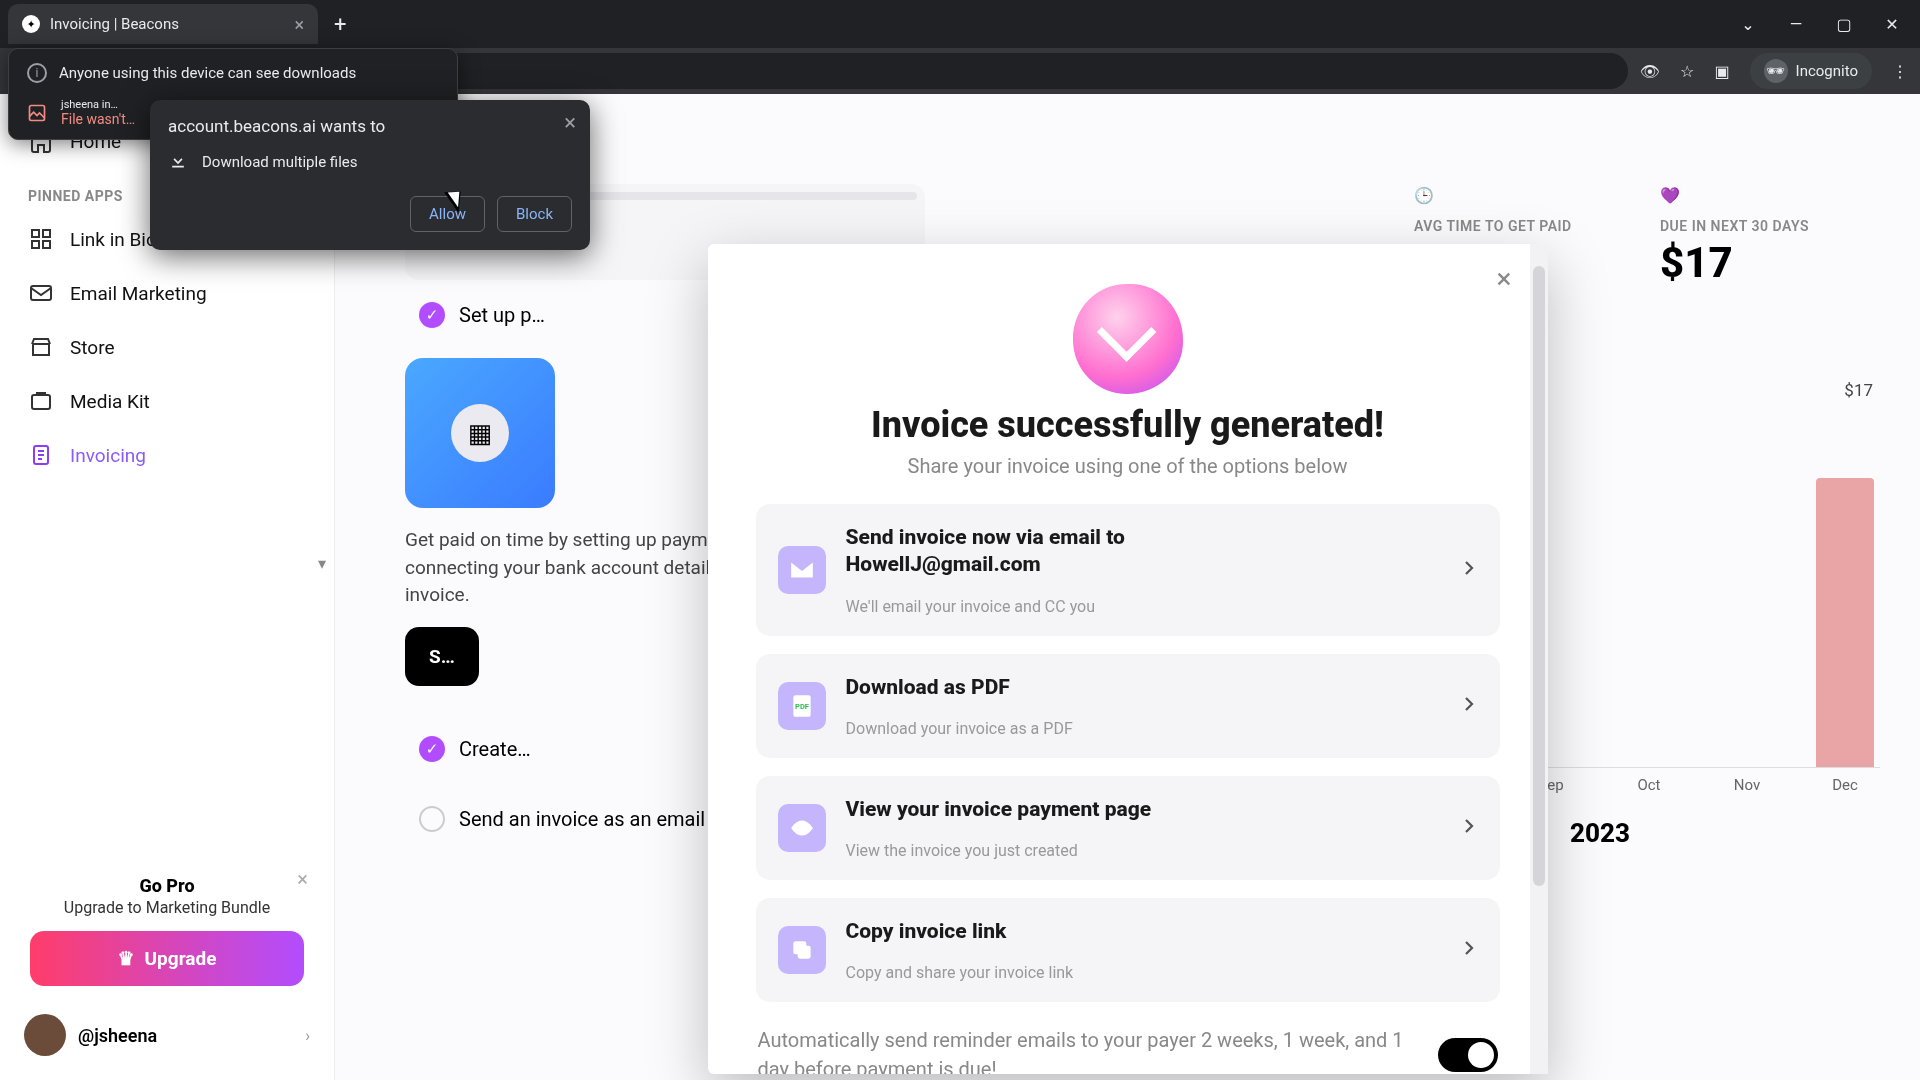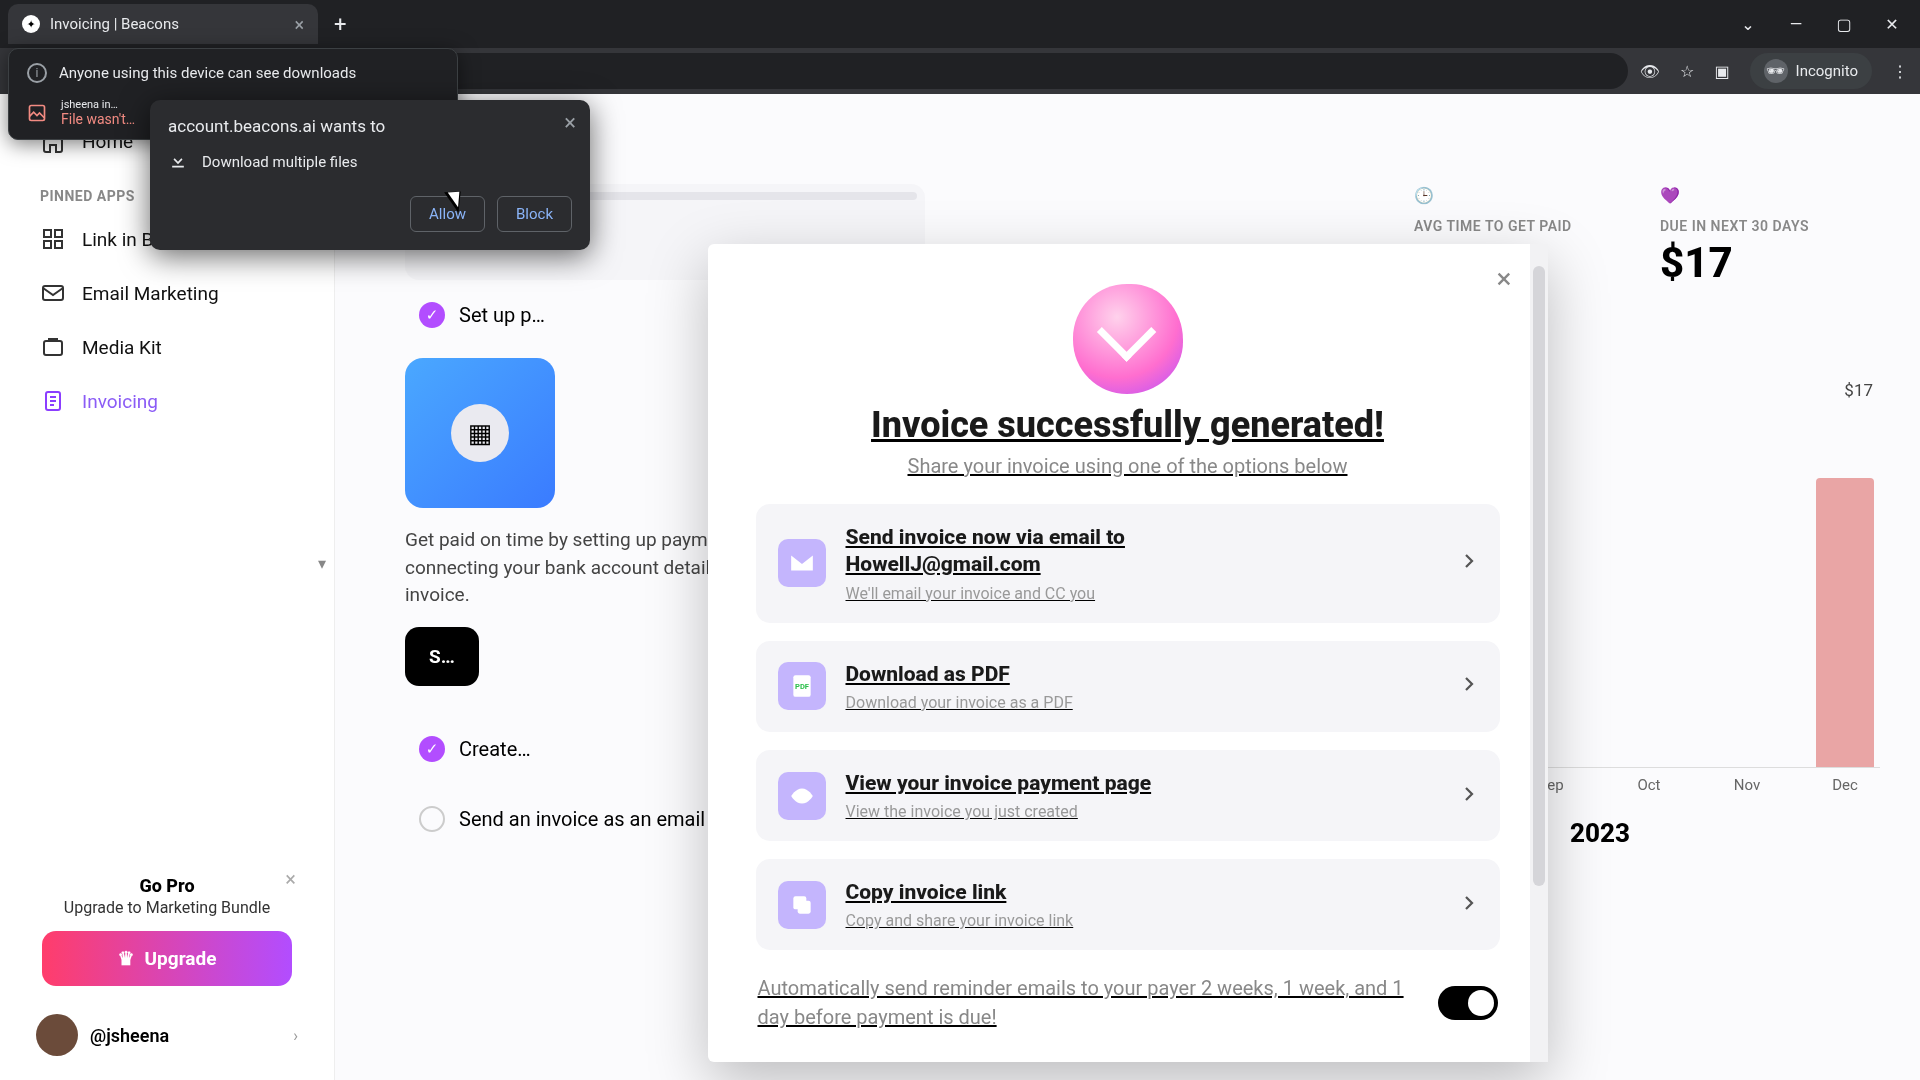--- a/index.html
+++ b/index.html
@@ -37,21 +37,21 @@
 .perm-close { position:absolute; top:10px; right:14px; color:#9aa0a6; font-size:22px; cursor:pointer;}
 .perm-row { display:flex; gap:14px; align-items:center; margin-top:14px; color:#e8eaed; font-size:15px;}
 .perm-dl-icon { color:#e8eaed; }
 .perm-btns { display:flex; justify-content:flex-end; gap:12px; margin-top:22px;}
 .perm-btn { padding:8px 18px; border:1px solid #5f6368; border-radius:6px; color:#8ab4f8; font-size:15px; background:transparent; cursor:pointer;}
 
 
 .page { position:absolute; top:94px; left:0; right:0; bottom:0; background:#fff; display:flex; }
 
 
-.sidebar { width:335px; background:#fff; border-right:1px solid #eee; padding:20px 28px; position:relative; display:flex; flex-direction:column;}
+.sidebar { width:335px; background:#fff; border-right:1px solid #eee; padding:20px 16px; position:relative; display:flex; flex-direction:column;}
 .side-item { display:flex; align-items:center; gap:16px; padding:14px 12px; border-radius:12px; font-size:19px; color:#111; cursor:pointer;}
 .side-item.active { color:#8b5cf6; }
 .side-icon { width:26px; height:26px; display:flex; align-items:center; justify-content:center; }
 .side-icon svg { width:24px; height:24px; stroke:#333; fill:none; stroke-width:2;}
 .side-item.active .side-icon svg { stroke:#8b3dff;}
 .section-label { color:#888; font-size:14px; font-weight:700; letter-spacing:.5px; padding:20px 12px 8px;}
 .sidebar-scroll { position:absolute; right:0; top:460px; width:16px; height:16px; color:#888; }
 
 .promo { margin-top:auto; background:#fff; border-radius:14px; padding:14px; position:relative; text-align:center;}
 .promo-close { position:absolute; top:6px; right:10px; color:#aaa; font-size:20px;}
@@ -91,33 +91,33 @@
 .y-label-17 { position:absolute; right:7px; top:-8px; font-size:17px; color:#444;}
 .bars { position:absolute; bottom:0; width:100%; display:flex; justify-content:space-between; padding:0 6px;}
 .bar-col { width:58px; text-align:center; position:relative; height:360px;}
 .bar { position:absolute; bottom:0; width:100%; background:#e9a5a5; border-radius:4px 4px 0 0;}
 .x-labels { display:flex; justify-content:space-between; padding:8px 6px 0; font-size:15px; color:#666;}
 .year { text-align:center; font-size:26px; font-weight:800; margin-top:24px;} 
 .modal { position:absolute; left:50%; top:150px; transform:translateX(-50%); width:840px; background:#fff; border-radius:6px; box-shadow:0 20px 60px rgba(0,0,0,.25); padding:0; }
 .modal-scroll { position:absolute; right:0; top:0; bottom:0; width:18px; background:#f2f2f4;}
 .modal-scroll-thumb { position:absolute; top:22px; width:12px; left:3px; height:620px; background:#d5d5d9; border-radius:6px;}
 .modal-close { position:absolute; top:18px; right:36px; font-size:28px; color:#888; cursor:pointer; z-index:3;}
-.modal-inner { padding:28px 48px 30px; max-height:830px; overflow:hidden;text-decoration:underline;}
+.modal-inner { padding:28px 48px 30px; max-height:830px; overflow:hidden;}
 .badge-wrap { display:flex; justify-content:center; margin:12px 0 10px;}
 .badge { width:110px; height:110px; position:relative; display:flex; align-items:center; justify-content:center;}
 .badge-blob { position:absolute; inset:0; background:radial-gradient(circle at 40% 30%, #ffd2ec, #ff6ecf 60%, #b24dff); border-radius:50% 48% 52% 50% / 50% 52% 48% 50%; filter:blur(.3px);}
 .badge-check { position:relative; width:42px; height:42px; border-left:7px solid #fff; border-bottom:7px solid #fff; transform:rotate(-45deg) translate(4px,-6px);}
 .modal-title { text-align:center; font-size:36px; font-weight:800; color:#1a1a1a;}
 .modal-sub { text-align:center; font-size:20px; color:#888; margin-top:8px; margin-bottom:26px;}
 
 .option { background:#f5f5f8; border-radius:14px; padding:20px 22px; display:flex; align-items:center; gap:20px; margin-bottom:18px; cursor:pointer;}
 .opt-icon { width:48px; height:48px; background:#c4b5fd; border-radius:10px; display:flex; align-items:center; justify-content:center; flex-shrink:0;}
 .opt-icon svg { width:26px; height:26px; fill:#fff;}
 .opt-text .t1 { font-size:21px; font-weight:800; color:#1a1a1a; line-height:1.3;}
-.opt-text .t2 { font-size:16px; color:#999; margin-top:5px;}
+.opt-text .t2 { font-size:16px; color:#999; margin-top:18px;}
 .opt-chev { margin-left:auto; color:#555; }
 .opt-chev svg { width:18px; height:18px; stroke:#555; stroke-width:3; fill:none;}
 
 .reminder { display:flex; align-items:center; gap:20px; padding:6px 2px 0;}
 .reminder-text { font-size:20px; color:#888; line-height:1.45; flex:1;}
 .toggle { width:60px; height:34px; background:#000; border-radius:17px; position:relative; flex-shrink:0;}
 .toggle-knob { position:absolute; right:4px; top:4px; width:26px; height:26px; background:#fff; border-radius:50%;}
 
 
 .cursor { position:absolute; top:186px; left:450px; width:18px; height:26px; z-index:200;}
@@ -225,20 +225,28 @@
           <svg viewBox="0 0 24 24">
             <rect x="2" y="5" width="20" height="14" rx="2"></rect>
             <path d="M2 7l10 7 10-7"></path>
           </svg>
         </span>
       <span>Email Marketing</span>
     </div>
     <div class="side-item">
       <span class="side-icon">
           <svg viewBox="0 0 24 24">
+            <path d="M3 9l2-5h14l2 5M4 9h16v11H4z"></path>
+          </svg>
+        </span>
+      <span>Store</span>
+    </div>
+    <div class="side-item">
+      <span class="side-icon">
+          <svg viewBox="0 0 24 24">
             <rect x="3" y="6" width="18" height="14" rx="2"></rect>
             <path d="M8 6V4h8v2"></path>
           </svg>
         </span>
       <span>Media Kit</span>
     </div>
     <div class="side-item active">
       <span class="side-icon">
           <svg viewBox="0 0 24 24">
             <rect x="5" y="3" width="14" height="18" rx="2"></rect>

